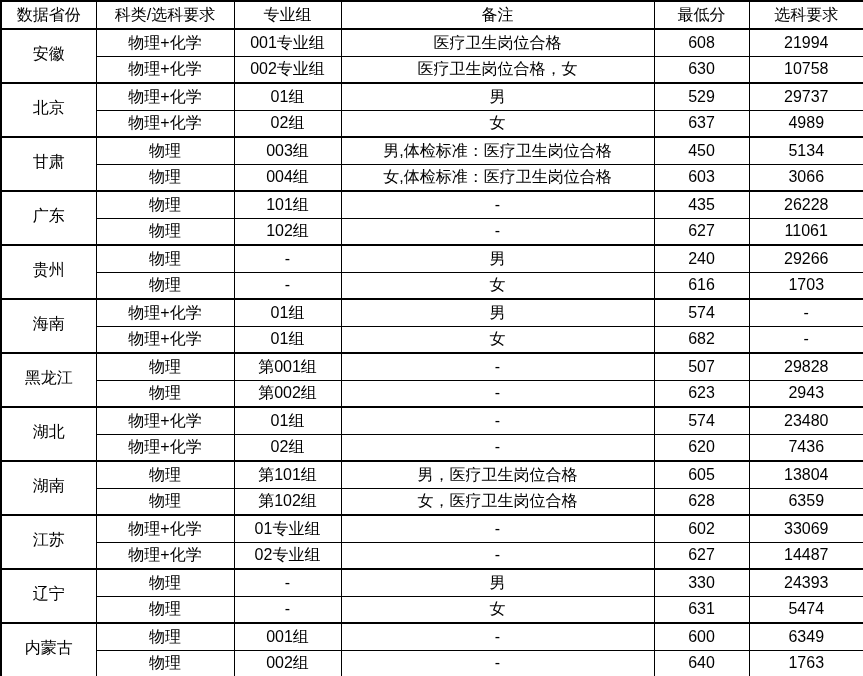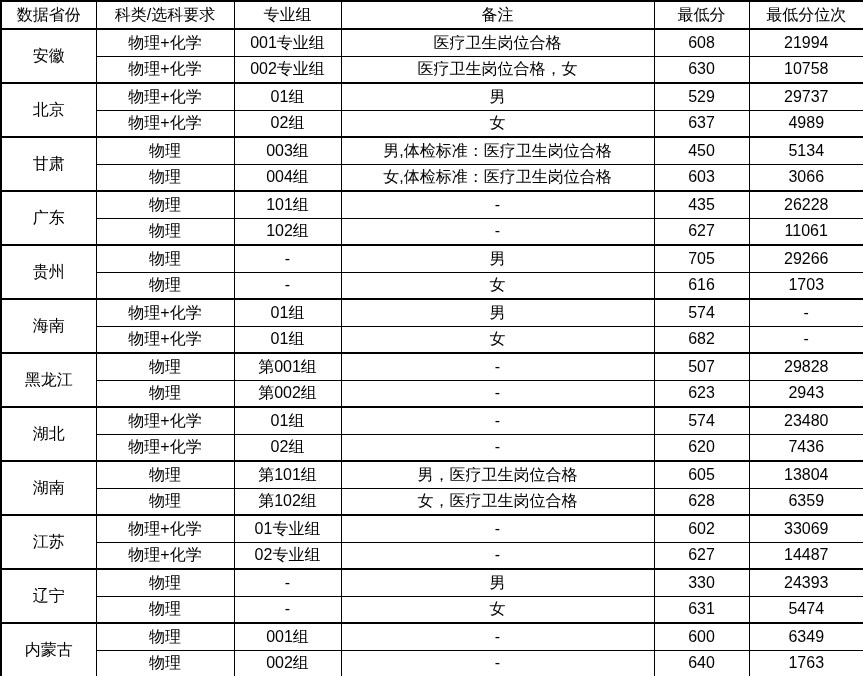--- a/index.html
+++ b/index.html
@@ -42,20 +42,21 @@
     border-bottom: 2px solid #000000;
   }
   table.score-table tbody tr {
     height: 27px;
   }
   table.score-table tbody tr.group-start td {
     border-top: 2px solid #000000;
   }
   td.province-cell {
     border-top: 2px solid #000000;
+    font-family: Liberation Mono, monospace;
   }
 </style>
 </head>
 <body>
 
 <div class="page">
   <table class="score-table">
     <colgroup>
       <col style="width:95px">
       <col style="width:138px">
@@ -64,21 +65,21 @@
       <col style="width:95px">
       <col style="width:115px">
     </colgroup>
     <thead>
       <tr>
         <th>数据省份</th>
         <th>科类/选科要求</th>
         <th>专业组</th>
         <th>备注</th>
         <th>最低分</th>
-        <th>最低分位次</th>
+        <th>选科要求</th>
       </tr>
     </thead>
     <tbody id="table-body">
         <tr class="group-start">
           <td rowspan="2" class="province-cell">安徽</td>
           <td>物理+化学</td>
           <td>001专业组</td>
           <td>医疗卫生岗位合格</td>
           <td>608</td>
           <td>21994</td>
@@ -133,21 +134,21 @@
           <td>102组</td>
           <td>-</td>
           <td>627</td>
           <td>11061</td>
         </tr>
         <tr class="group-start">
           <td rowspan="2" class="province-cell">贵州</td>
           <td>物理</td>
           <td>-</td>
           <td>男</td>
-          <td>705</td>
+          <td>240</td>
           <td>29266</td>
         </tr>
         <tr>
           <td>物理</td>
           <td>-</td>
           <td>女</td>
           <td>616</td>
           <td>1703</td>
         </tr>
         <tr class="group-start">

